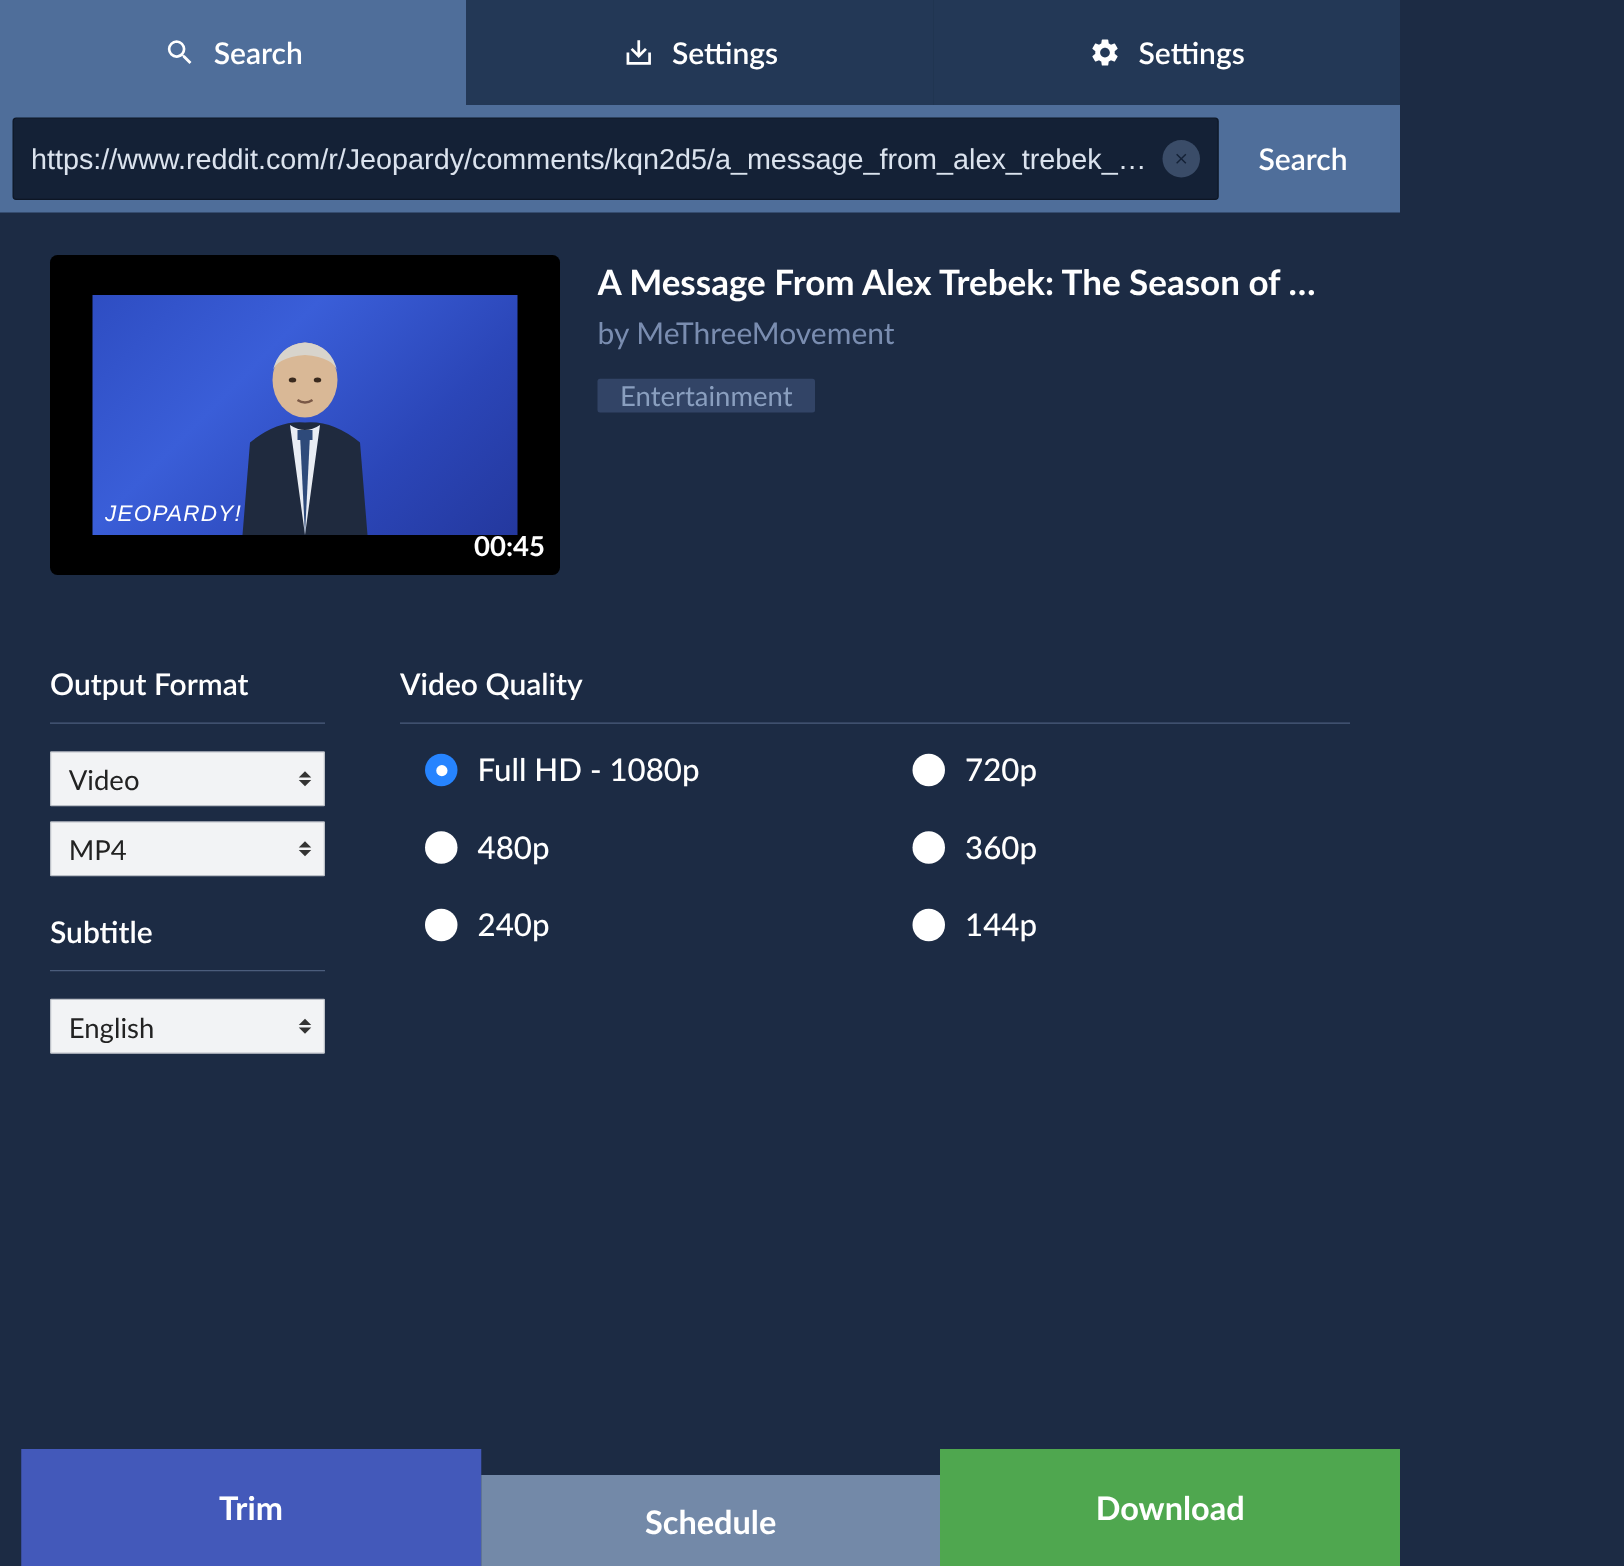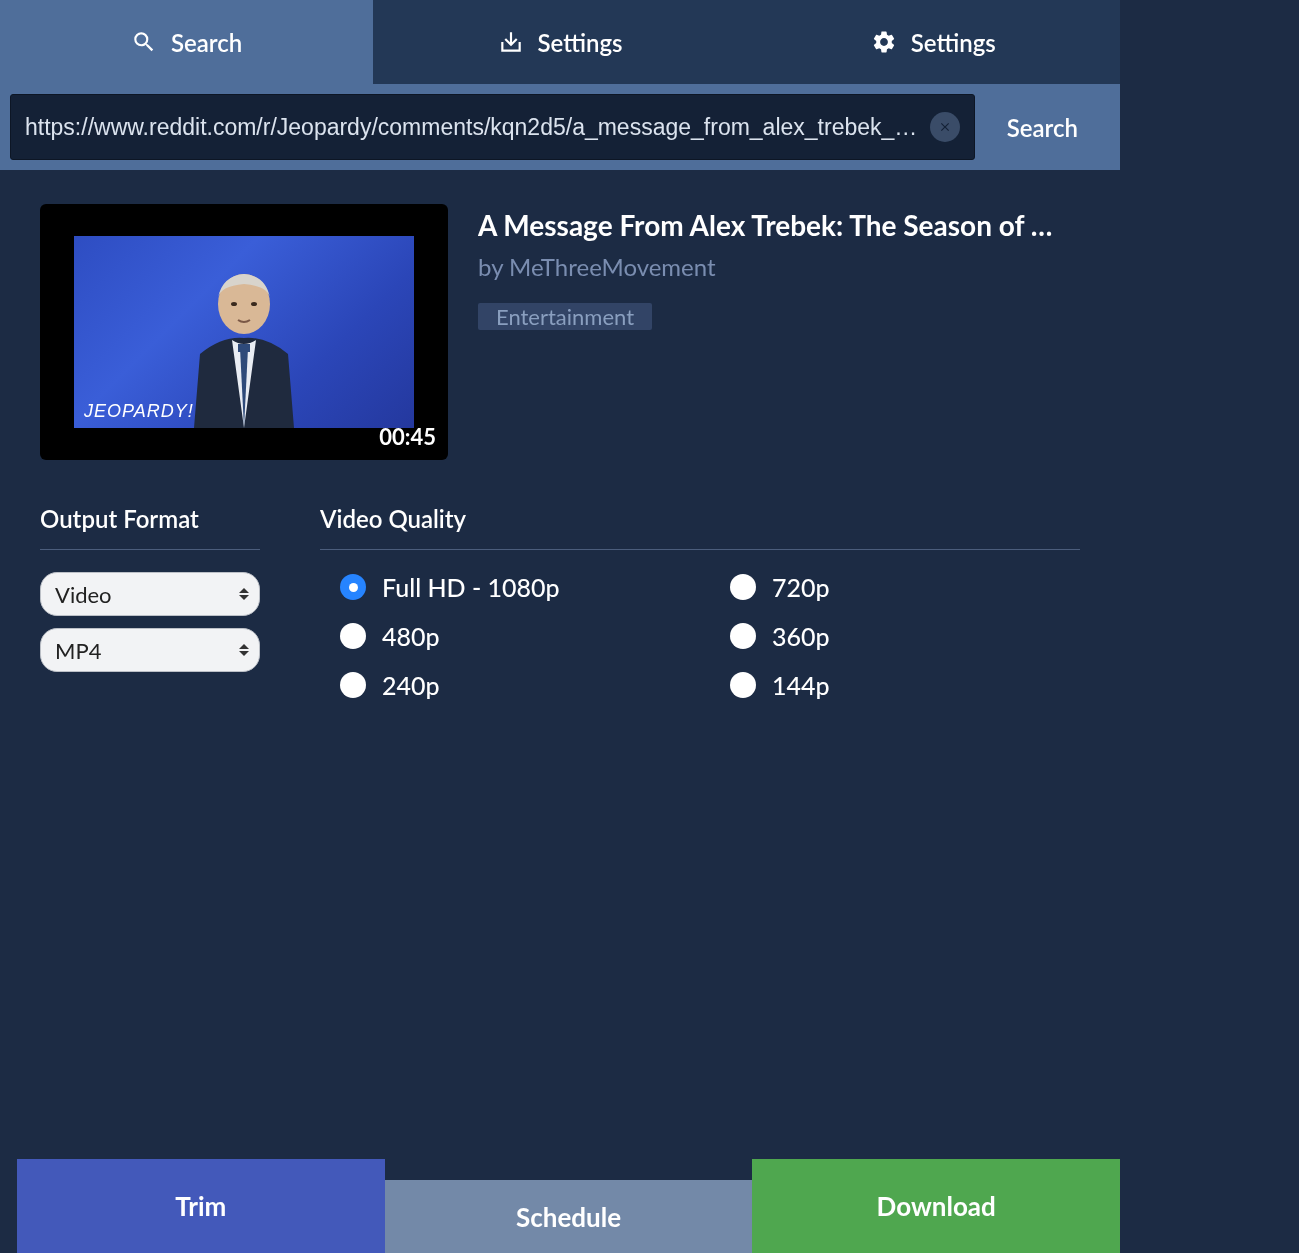--- a/index.html
+++ b/index.html
@@ -177,27 +177,28 @@
     }
     .option-col-right {
       flex: 1;
     }
     .section-label {
       font-size: 24px;
       font-weight: 600;
       padding-bottom: 16px;
       border-bottom: 1px solid #4b5d7c;
       margin-bottom: 22px;
+      margin-top: 29px;
     }
     .select {
       width: 100%;
       height: 44px;
       background: #f2f3f5;
       border: 1px solid #bcc0c7;
-      border-radius: 17px;
+      border-radius: 1px;
       padding: 0 36px 0 14px;
       font-size: 22px;
       color: #222;
       display: flex;
       align-items: center;
       position: relative;
       cursor: pointer;
       margin-bottom: 12px;
     }
     .select::after {
@@ -224,21 +225,21 @@
       border-right: 5px solid transparent;
     }
     .arrow-up { border-bottom: 5px solid #333; }
     .arrow-down { border-top: 5px solid #333; }
     .subtitle-section {
       margin-top: 30px;
     }
     .quality-grid {
       display: grid;
       grid-template-columns: 1fr 1fr;
-      gap: 19px 40px;
+      gap: 32px 40px;
       padding-left: 20px;
     }
     .radio-item {
       display: flex;
       align-items: center;
       gap: 16px;
       font-size: 25px;
       font-weight: 500;
       cursor: pointer;
     }
@@ -361,20 +362,30 @@
           </div>
       </div>
       <div class="select">
         <span>MP4</span>
         <div class="select-arrows">
             <span class="arrow-up"></span>
             <span class="arrow-down"></span>
           </div>
       </div>
 
+      <div class="subtitle-section">
+        <div class="section-label">Subtitle</div>
+        <div class="select">
+          <span>English</span>
+          <div class="select-arrows">
+              <span class="arrow-up"></span>
+              <span class="arrow-down"></span>
+            </div>
+        </div>
+      </div>
     </div>
 
     <div class="option-col-right">
       <div class="section-label">Video Quality</div>
       <div class="quality-grid">
         <div class="radio-item">
           <div class="radio-circle selected"></div>
           <span>Full HD - 1080p</span>
         </div>
         <div class="radio-item">

